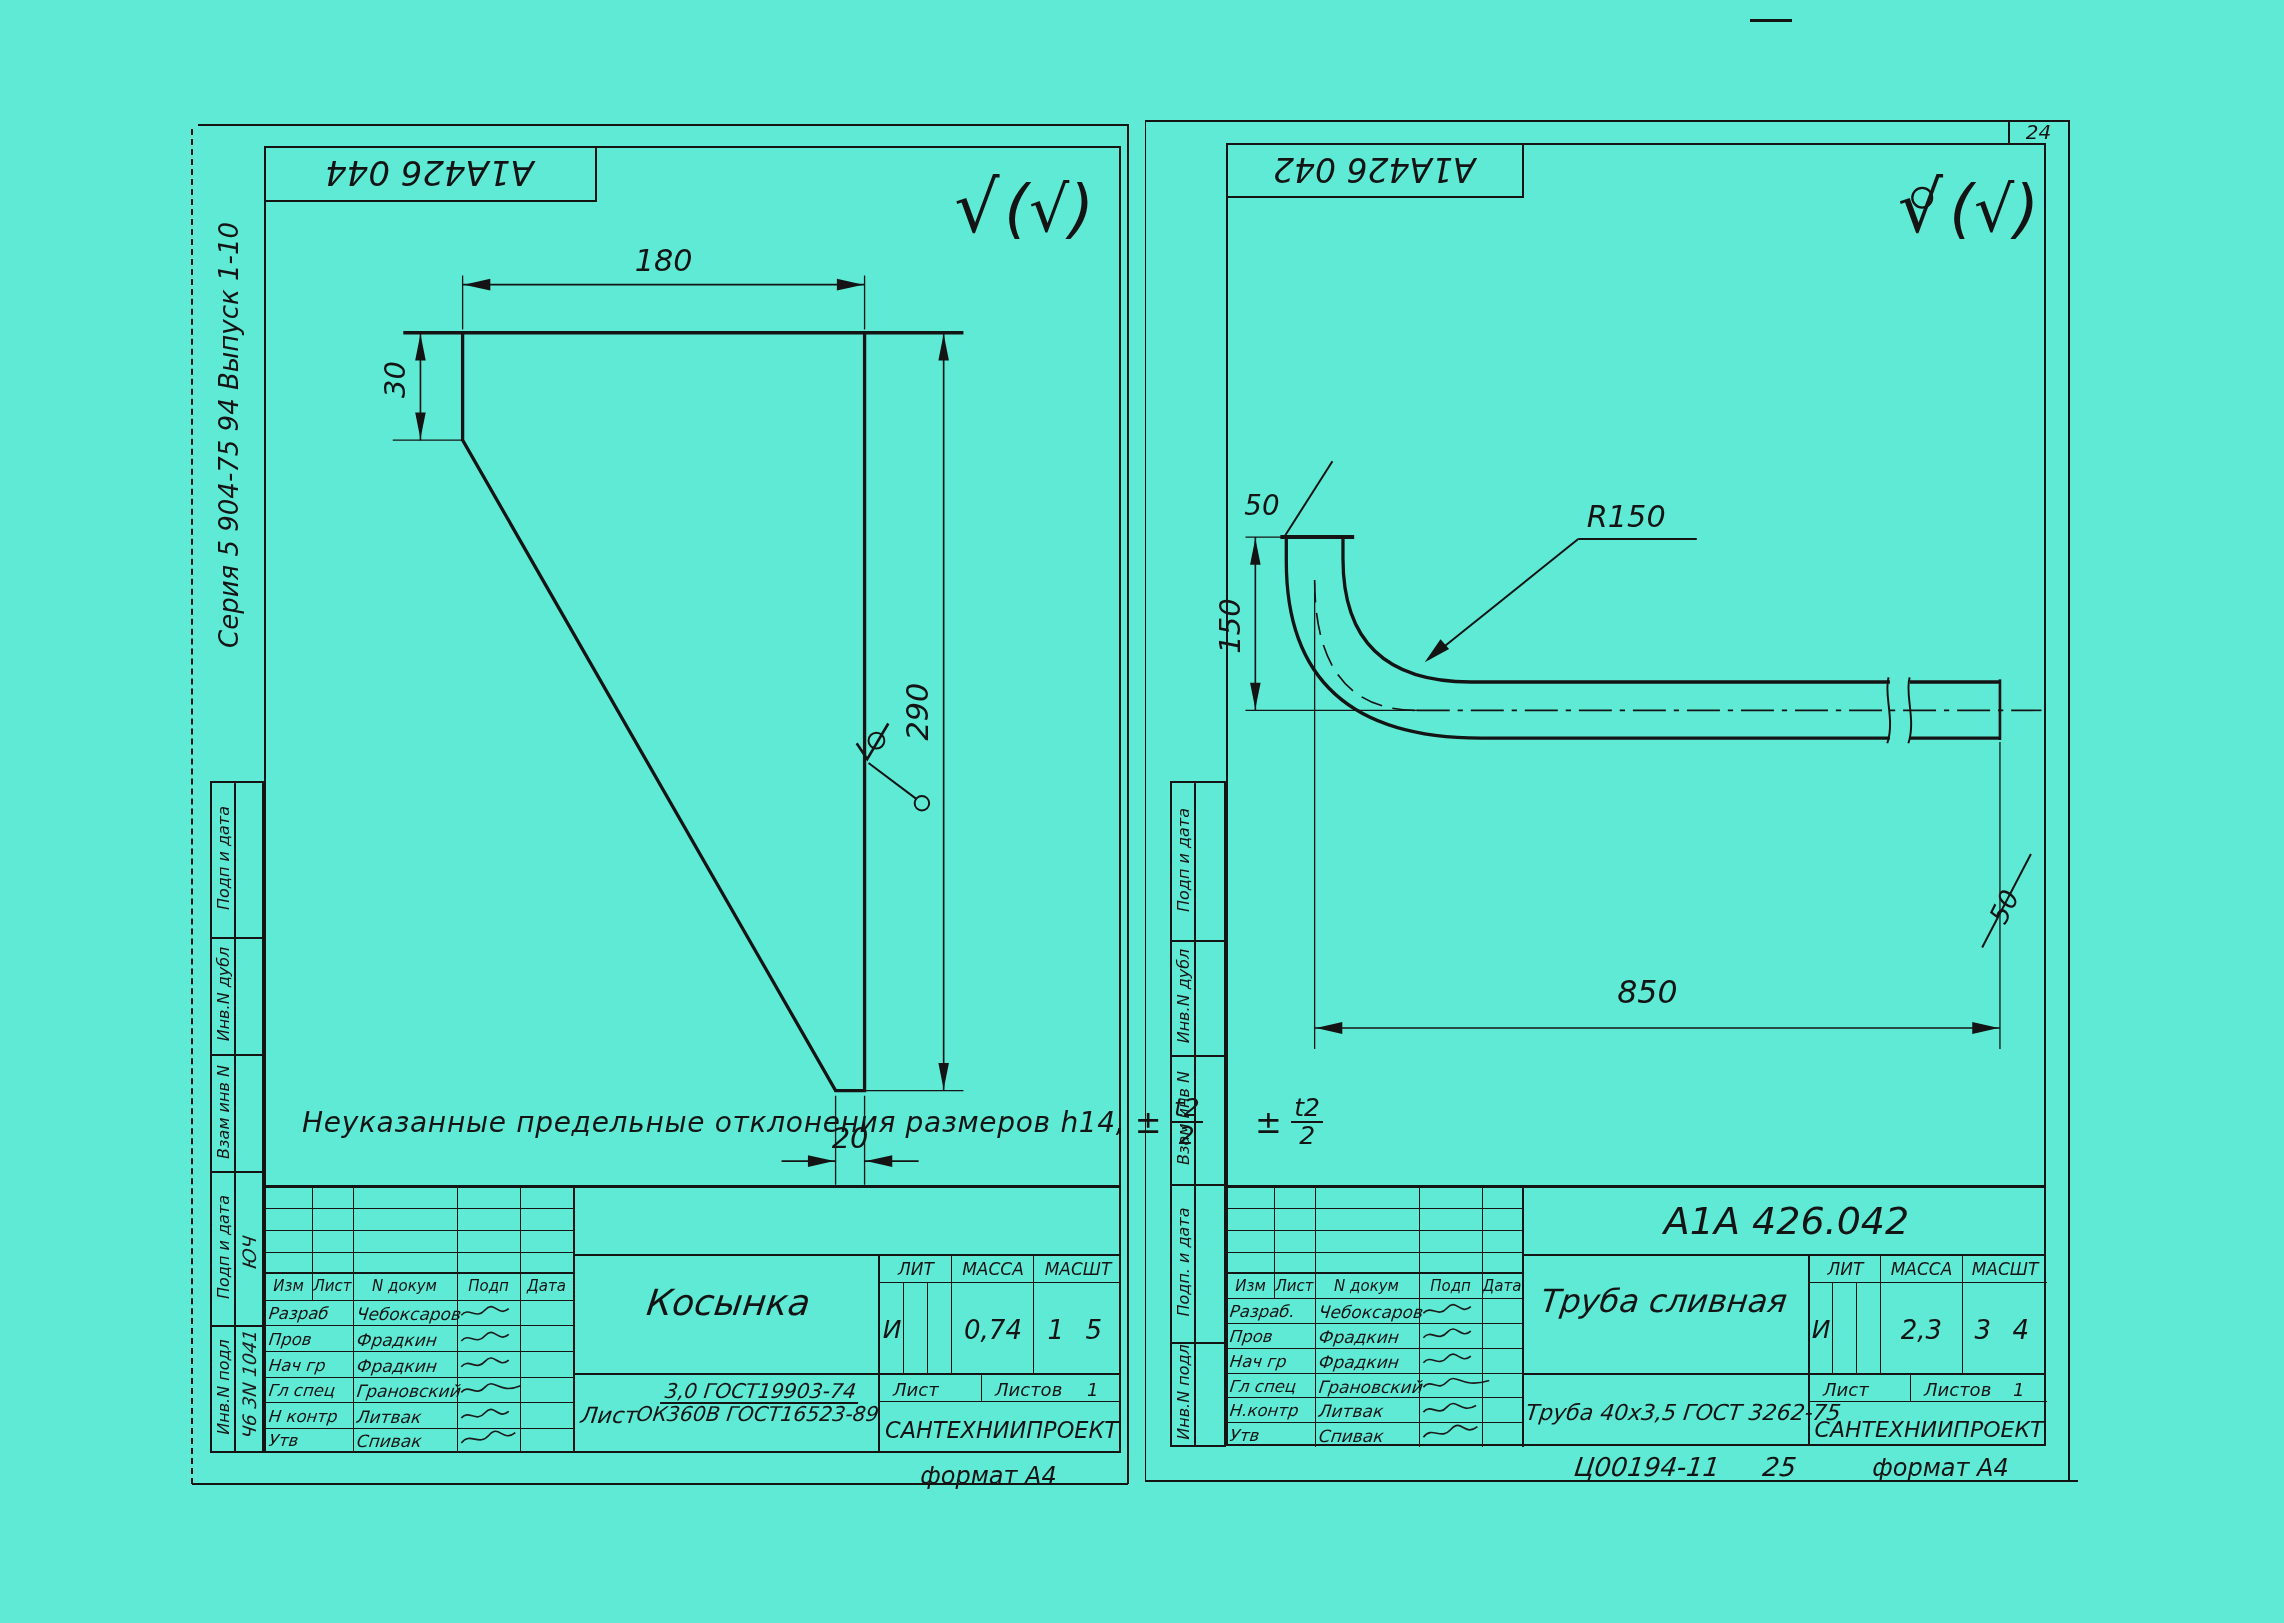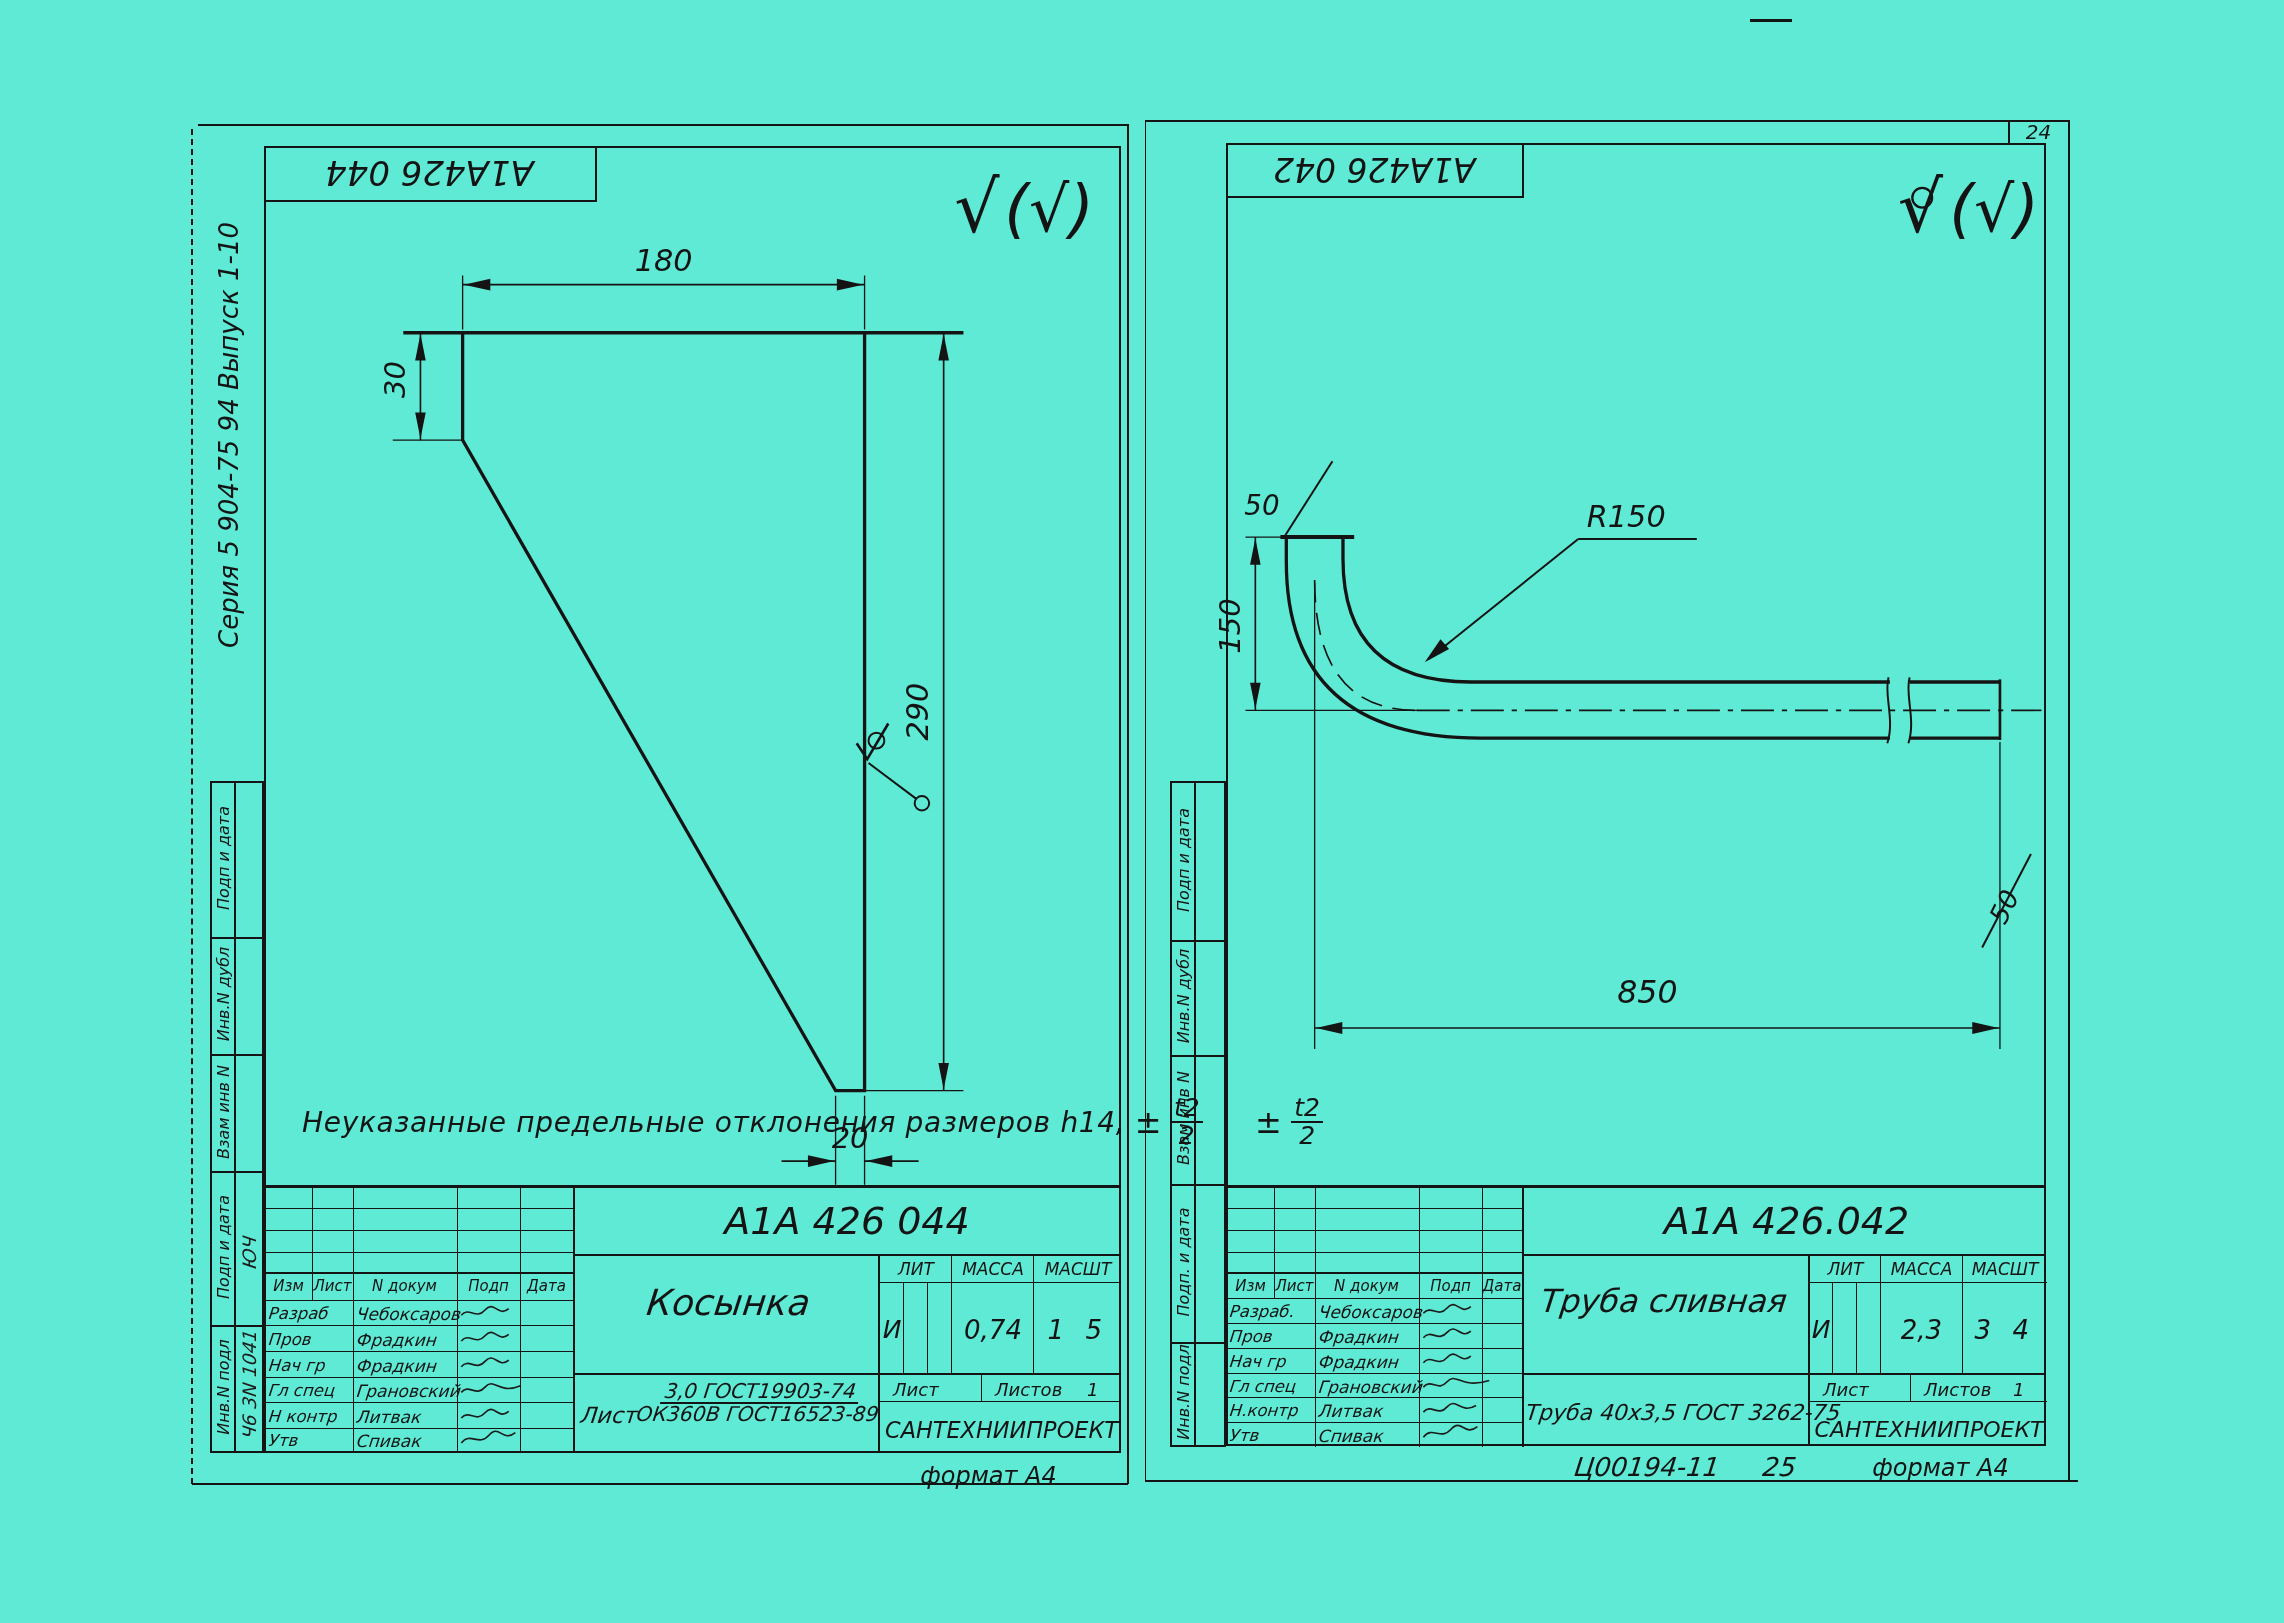--- a/index.html
+++ b/index.html
@@ -118,21 +118,20 @@
   <div class="ln" style="left:878px;top:1254px;width:2px;height:199px"></div>
   <div class="ln" style="left:573px;top:1373px;width:547px;height:2px"></div>
   <div class="ln" style="left:880px;top:1282px;width:241px;height:1.3px"></div>
   <div class="ln" style="left:880px;top:1401px;width:241px;height:1.3px"></div>
   <div class="ln" style="left:951px;top:1254px;width:1.3px;height:120px"></div>
   <div class="ln" style="left:1033px;top:1254px;width:1.3px;height:120px"></div>
   <div class="ln" style="left:903px;top:1282px;width:1.3px;height:92px"></div>
   <div class="ln" style="left:927px;top:1282px;width:1.3px;height:92px"></div>
   <div class="ln" style="left:981px;top:1374px;width:1.3px;height:28px"></div>
 
-  <div class="ctxt" style="left:659px;top:1199px;width:376px;font-size:38px">А1А 426 044</div>
   <div class="ctxt" style="left:880px;top:1259px;width:72px;font-size:17px">ЛИТ</div>
   <div class="ctxt" style="left:952px;top:1259px;width:82px;font-size:17px">МАССА</div>
   <div class="ctxt" style="left:1035px;top:1259px;width:86px;font-size:17px">МАСШТ</div>
   <div class="ctxt" style="left:880px;top:1315px;width:24.4px;font-size:25px">И</div>
   <div class="ctxt" style="left:952px;top:1315px;width:82px;font-size:26px">0,74</div>
   <div class="ctxt" style="left:1035px;top:1315px;width:86px;font-size:26px;letter-spacing:6.6px">1 5</div>
   <div class="txt" style="left:893px;top:1379px;font-size:18px">Лист</div>
   <div class="txt" style="left:995px;top:1379px;font-size:18px">Листов</div>
   <div class="txt" style="left:1087px;top:1379px;font-size:18px">1</div>
   <div class="ctxt" style="left:883px;top:1417px;width:237px;font-size:22.4px">САНТЕХНИИПРОЕКТ</div>

